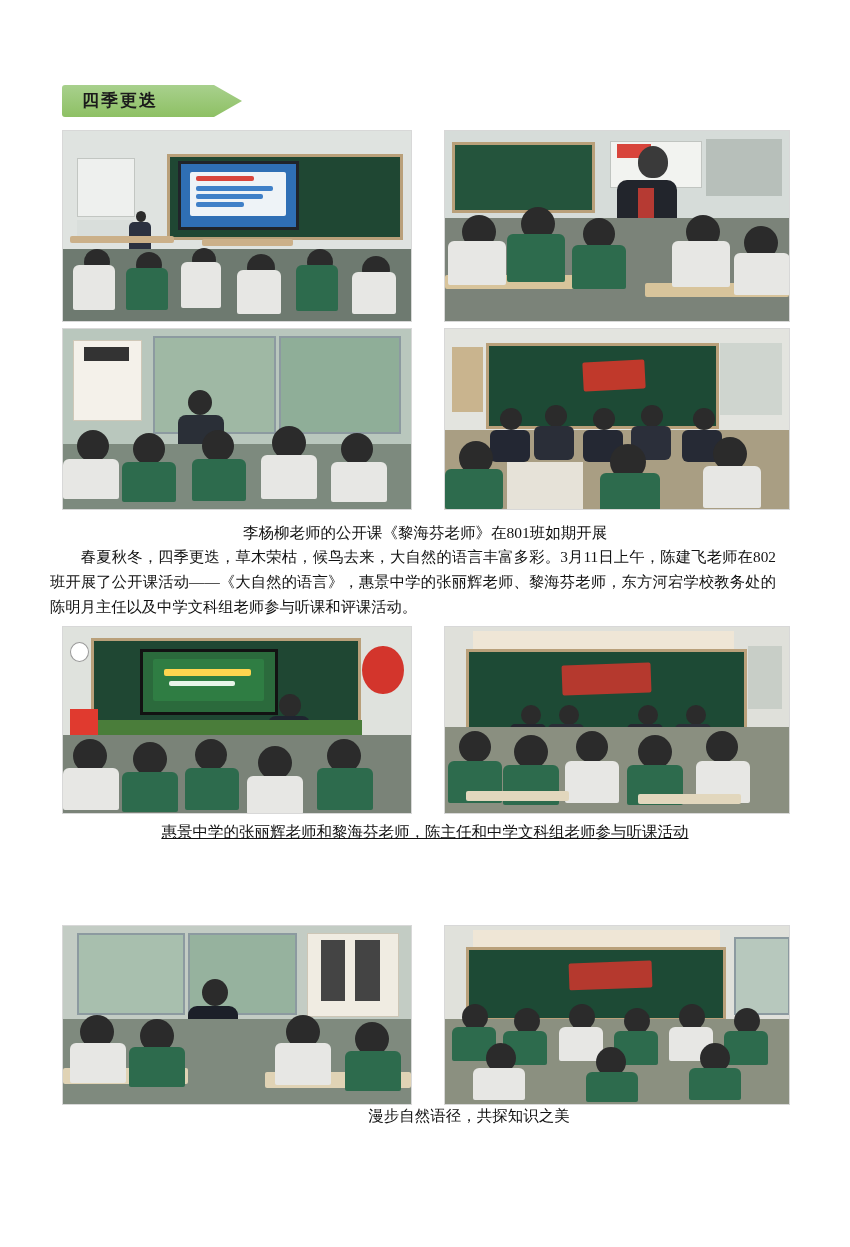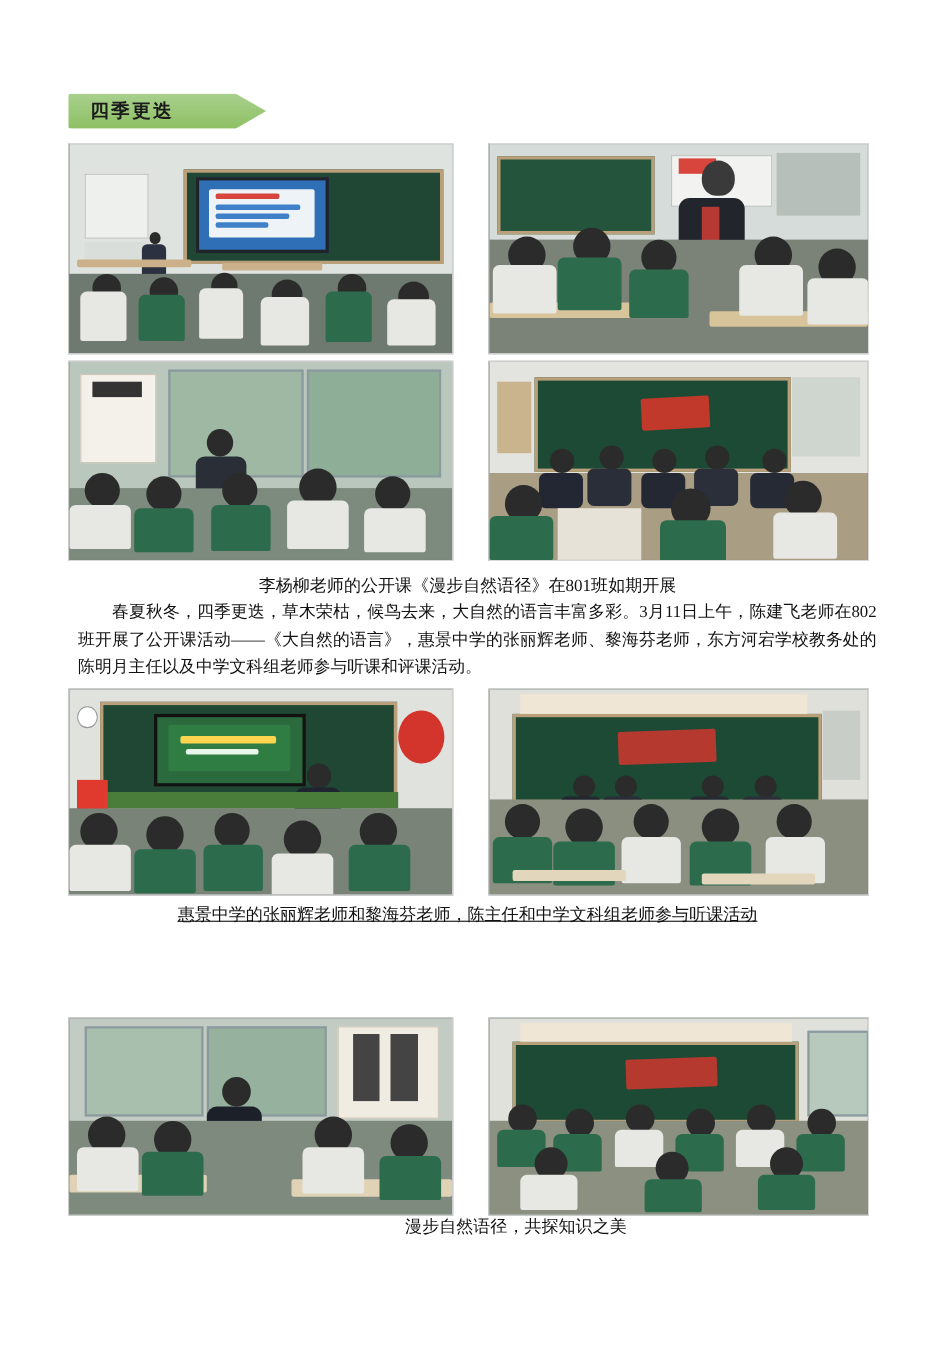--- a/index.html
+++ b/index.html
@@ -287,23 +287,23 @@
 
     <div class="head" style="left:4%;top:62%;width:34px;height:34px;"></div>
     <div class="body-g" style="left:0%;top:78%;width:58px;height:40px;"></div>
     <div class="head" style="left:48%;top:64%;width:36px;height:36px;"></div>
     <div class="body-g" style="left:45%;top:80%;width:60px;height:38px;"></div>
     <div class="head" style="left:78%;top:60%;width:34px;height:34px;"></div>
     <div class="body-w" style="left:75%;top:76%;width:58px;height:42px;"></div>
     <div style="position:absolute;left:18%;top:74%;width:22%;height:26%;background:#e6e2d8;"></div>
   </div>
 
-  <div class="cap" style="top:521px; left:0;">李杨柳老师的公开课《漫步自然语径》在801班如期开展</div>
-
-  <div class="para" style="left:71px; top:545px; width:726px;">
+  <div class="cap" style="top:521px; left:0;">李杨柳老师的公开课《黎海芬老师》在801班如期开展</div>
+
+  <div class="para" style="left:50px; top:545px; width:726px;">
     <span class="indent"></span><span>春夏秋冬，四季更迭，草木荣枯，候鸟去来，大自然的语言丰富多彩。3月11日上午，陈建飞老师在802班开展了公开课活动——《大自然的语言》，惠景中学的张丽辉老师、黎海芬老师，东方河宕学校教务处的陈明月主任以及中学文科组老师参与听课和评课活动。</span>
   </div>
 
   <div class="photo" style="left:62px; top:626px; width:348px; height:186px; background:#68736c;">
     <div style="position:absolute;left:0;top:0;width:100%;height:58%;background:#dfe2dd;"></div>
     <div class="board" style="left:8%;top:6%;width:76%;height:44%;background:#1f4733;"></div>
     <div class="screen" style="left:22%;top:12%;width:38%;height:32%;background:#2b6a3c;border-color:#121212;">
       <div class="slide" style="background:#2f7d43;">
         <div class="bar" style="left:10%;top:22%;width:78%;background:#ffd54f;height:7px;"></div>
         <div class="bar" style="left:14%;top:52%;width:60%;background:#e8f5e9;height:5px;"></div>

